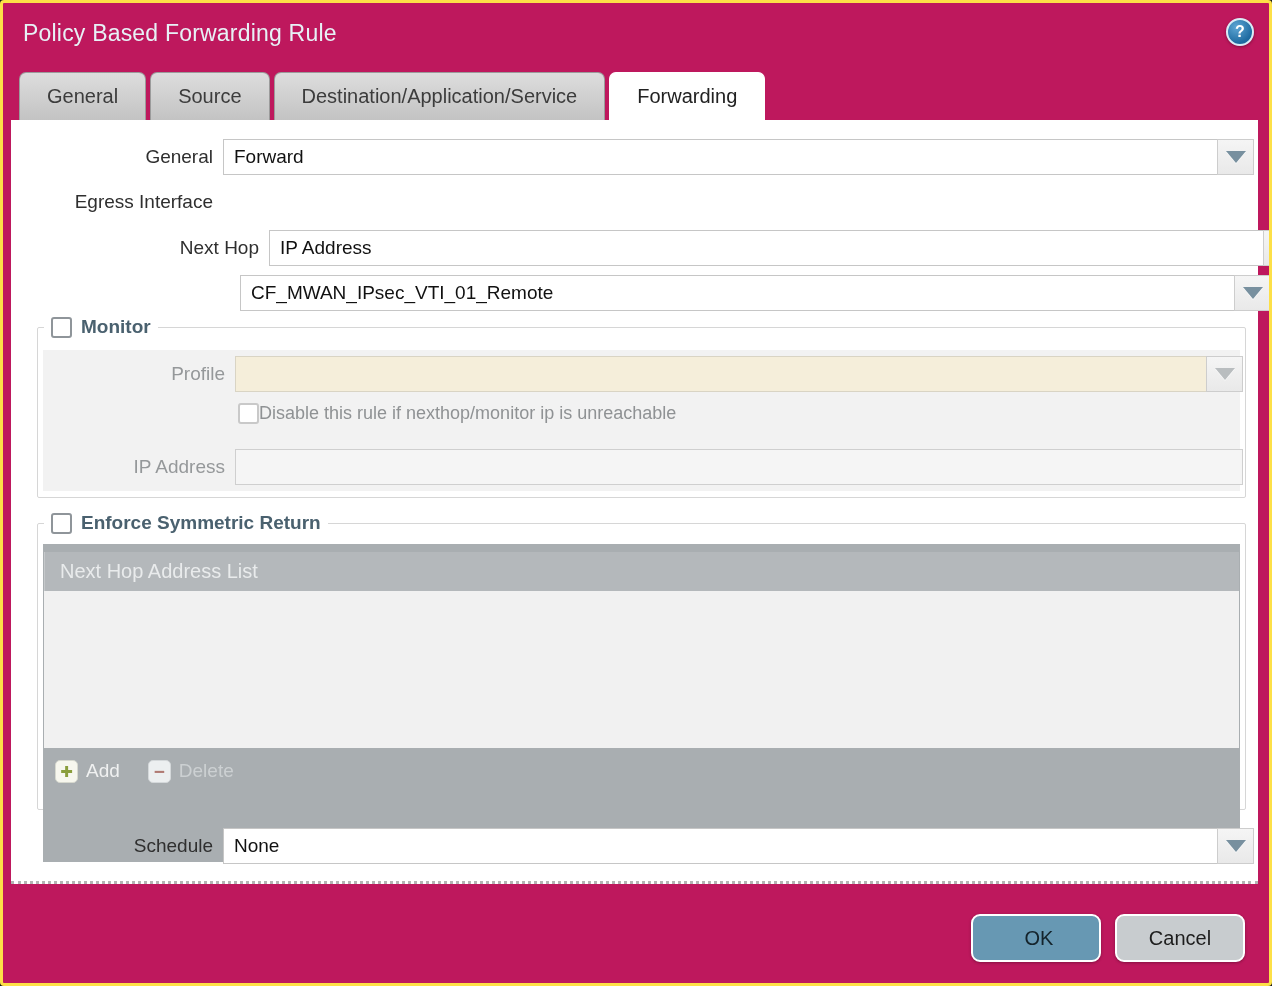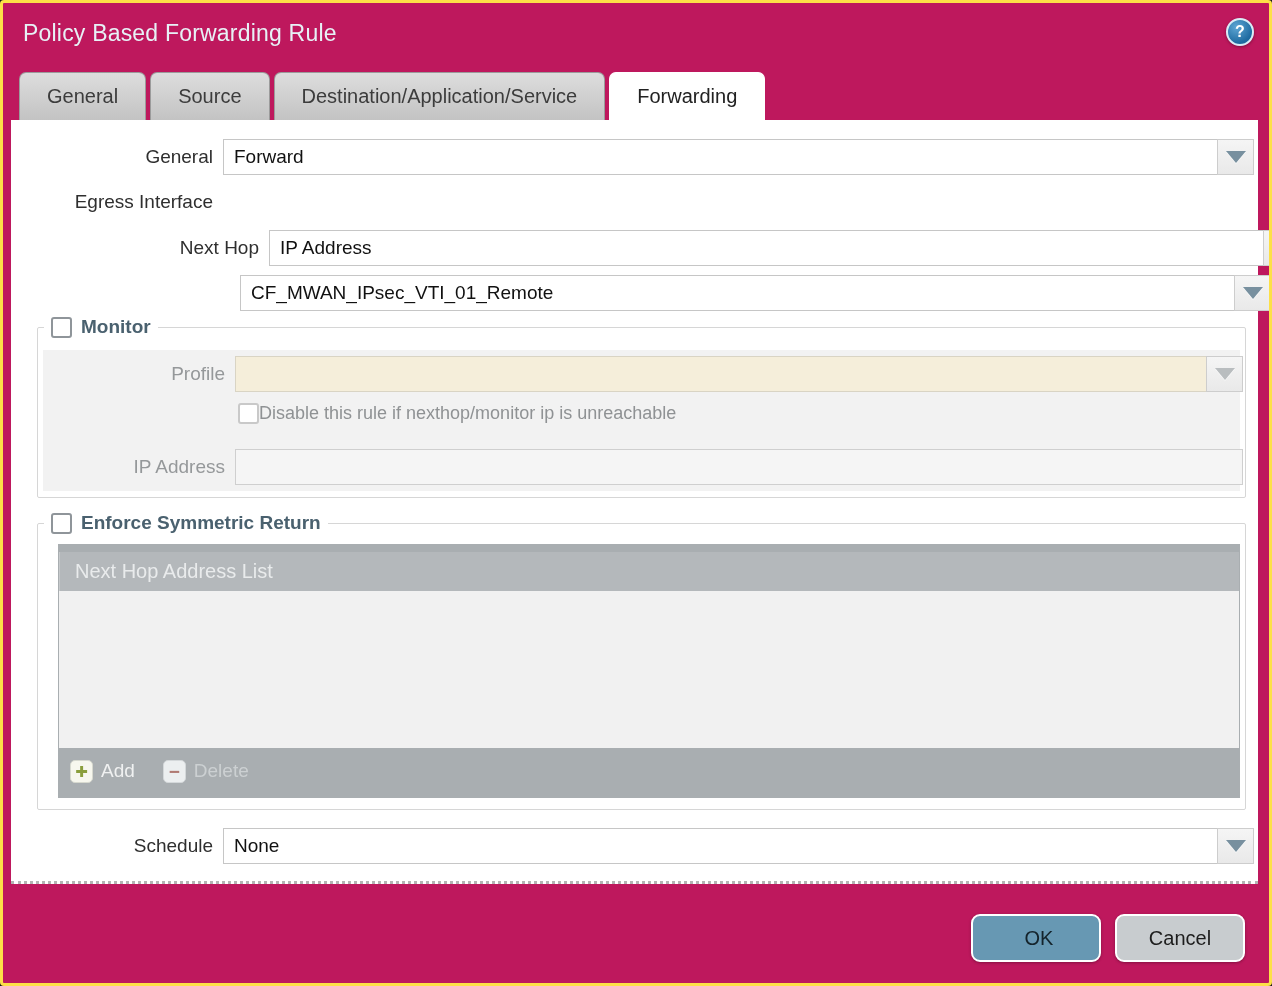--- a/index.html
+++ b/index.html
@@ -112,22 +112,22 @@
   .gi-label {
     position: absolute; left: 0; width: 182px; height: 36px;
     line-height: 36px; text-align: right;
     font-size: 19px; color: #95989a; white-space: nowrap;
   }
   .cb-row { position: absolute; display: flex; align-items: center; }
   .cb-row .cb-text { font-size: 18px; color: #8f9294; }
 
   
   .nh-table {
-    margin: 10px 5px 0 20px; background: #a9aeb1;
-    height: 254px; padding: 8px 1px 0 1px;
+    margin: 10px 5px 0 5px; background: #a9aeb1;
+    height: 318px; padding: 8px 1px 0 1px;
   }
   .nh-header {
     height: 39px; line-height: 39px;
     background: #b4b8bb; border-left: 1px solid #c6c9cb;
     color: #e9ebec; font-size: 20px; padding-left: 15px;
     cursor: pointer;
   }
   .nh-body { background: #f1f1f1; height: 157px; }
   .nh-footer {
     height: 46px; display: flex; align-items: center;

